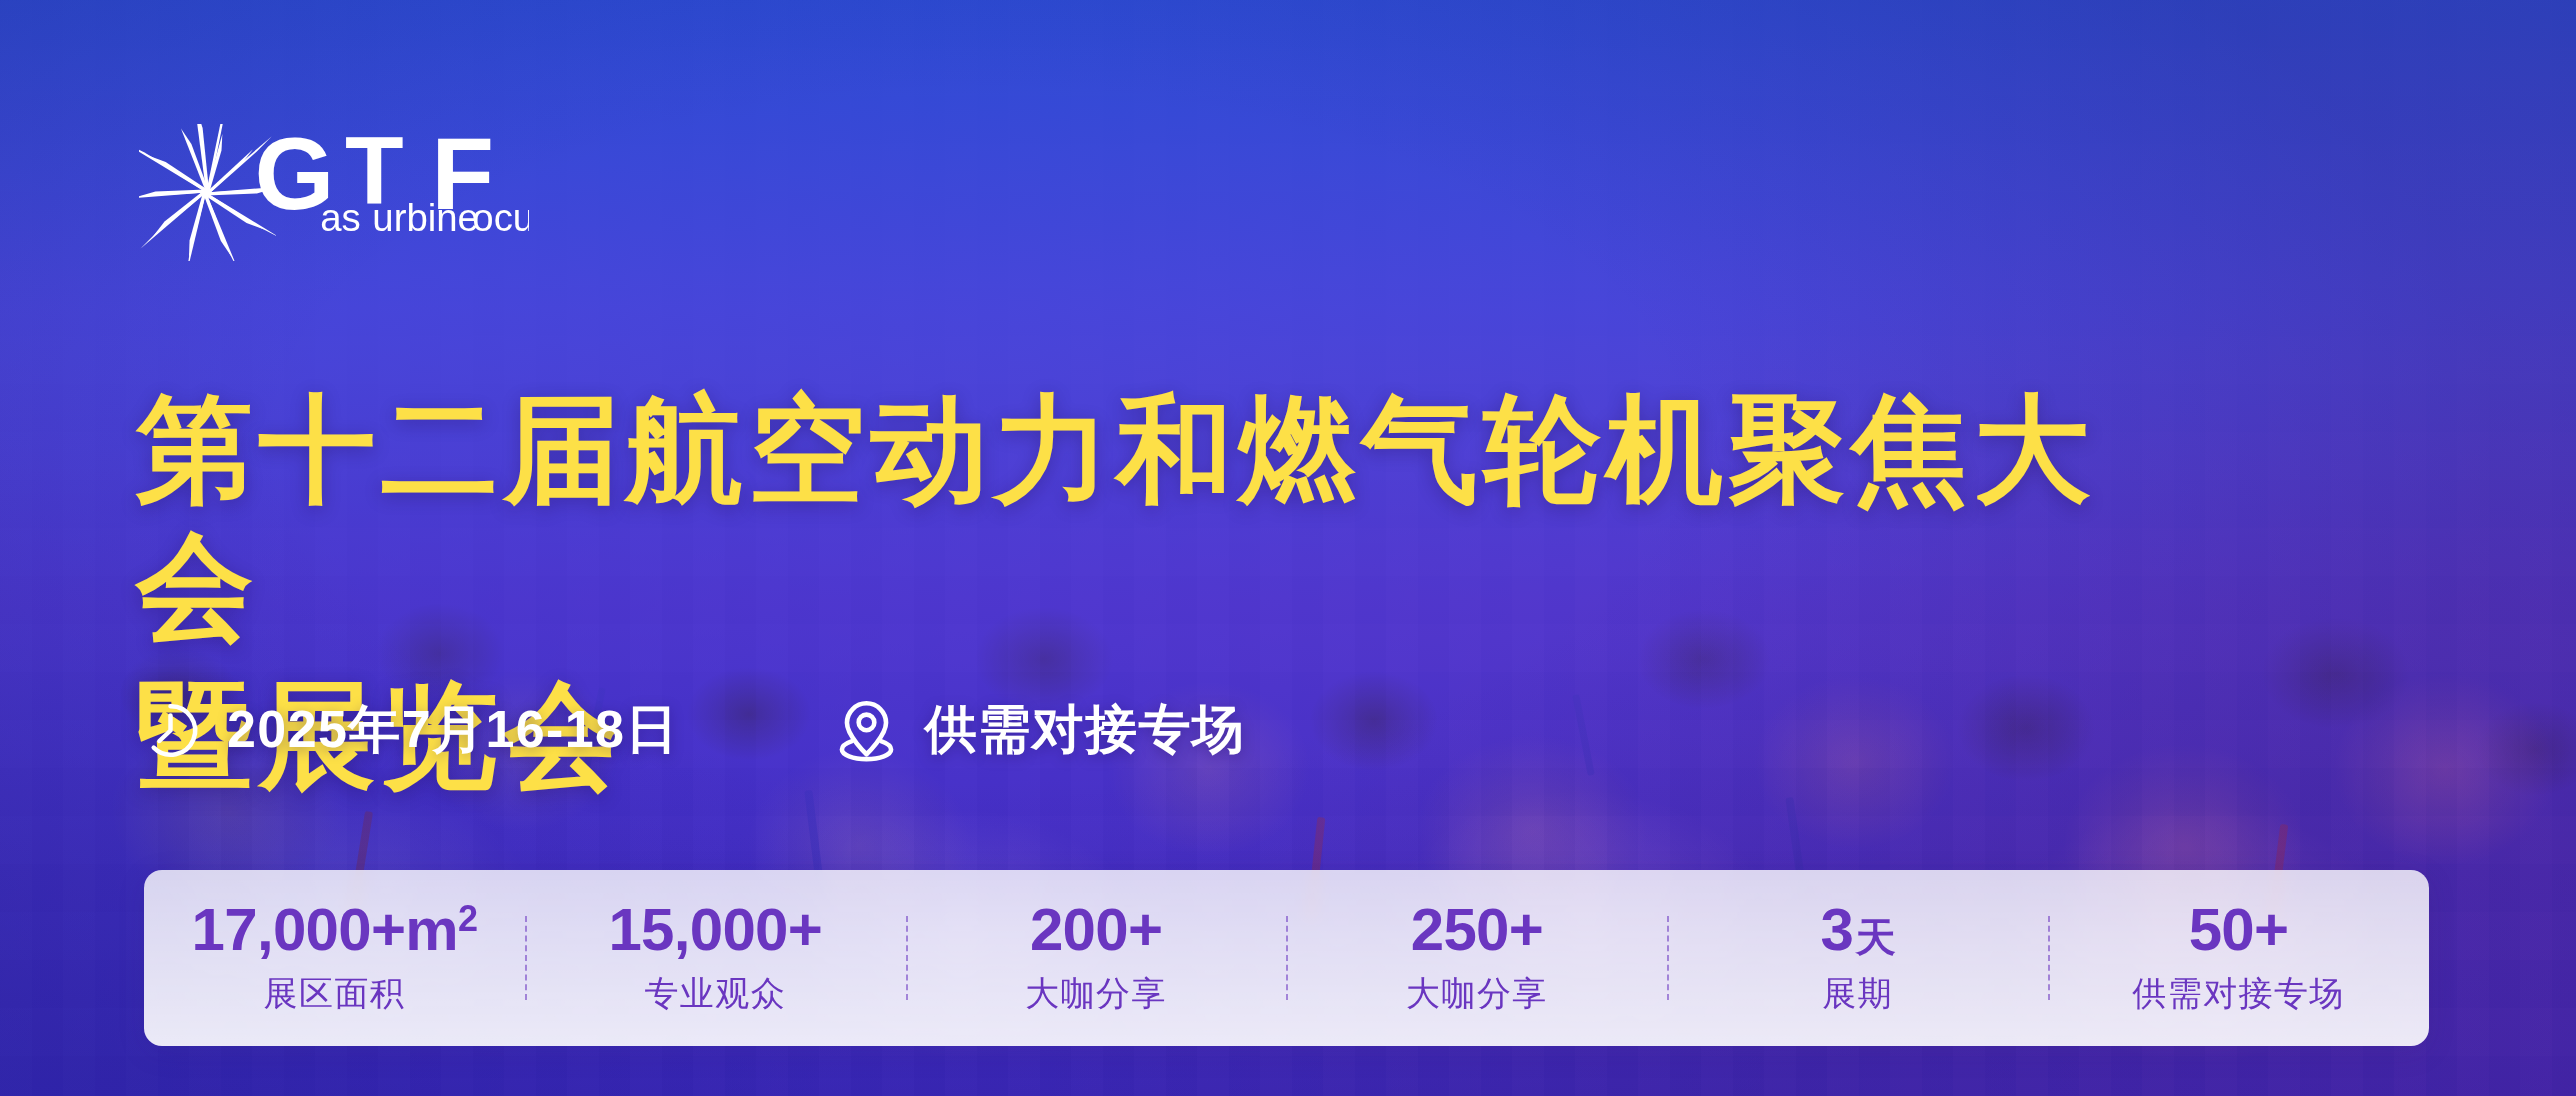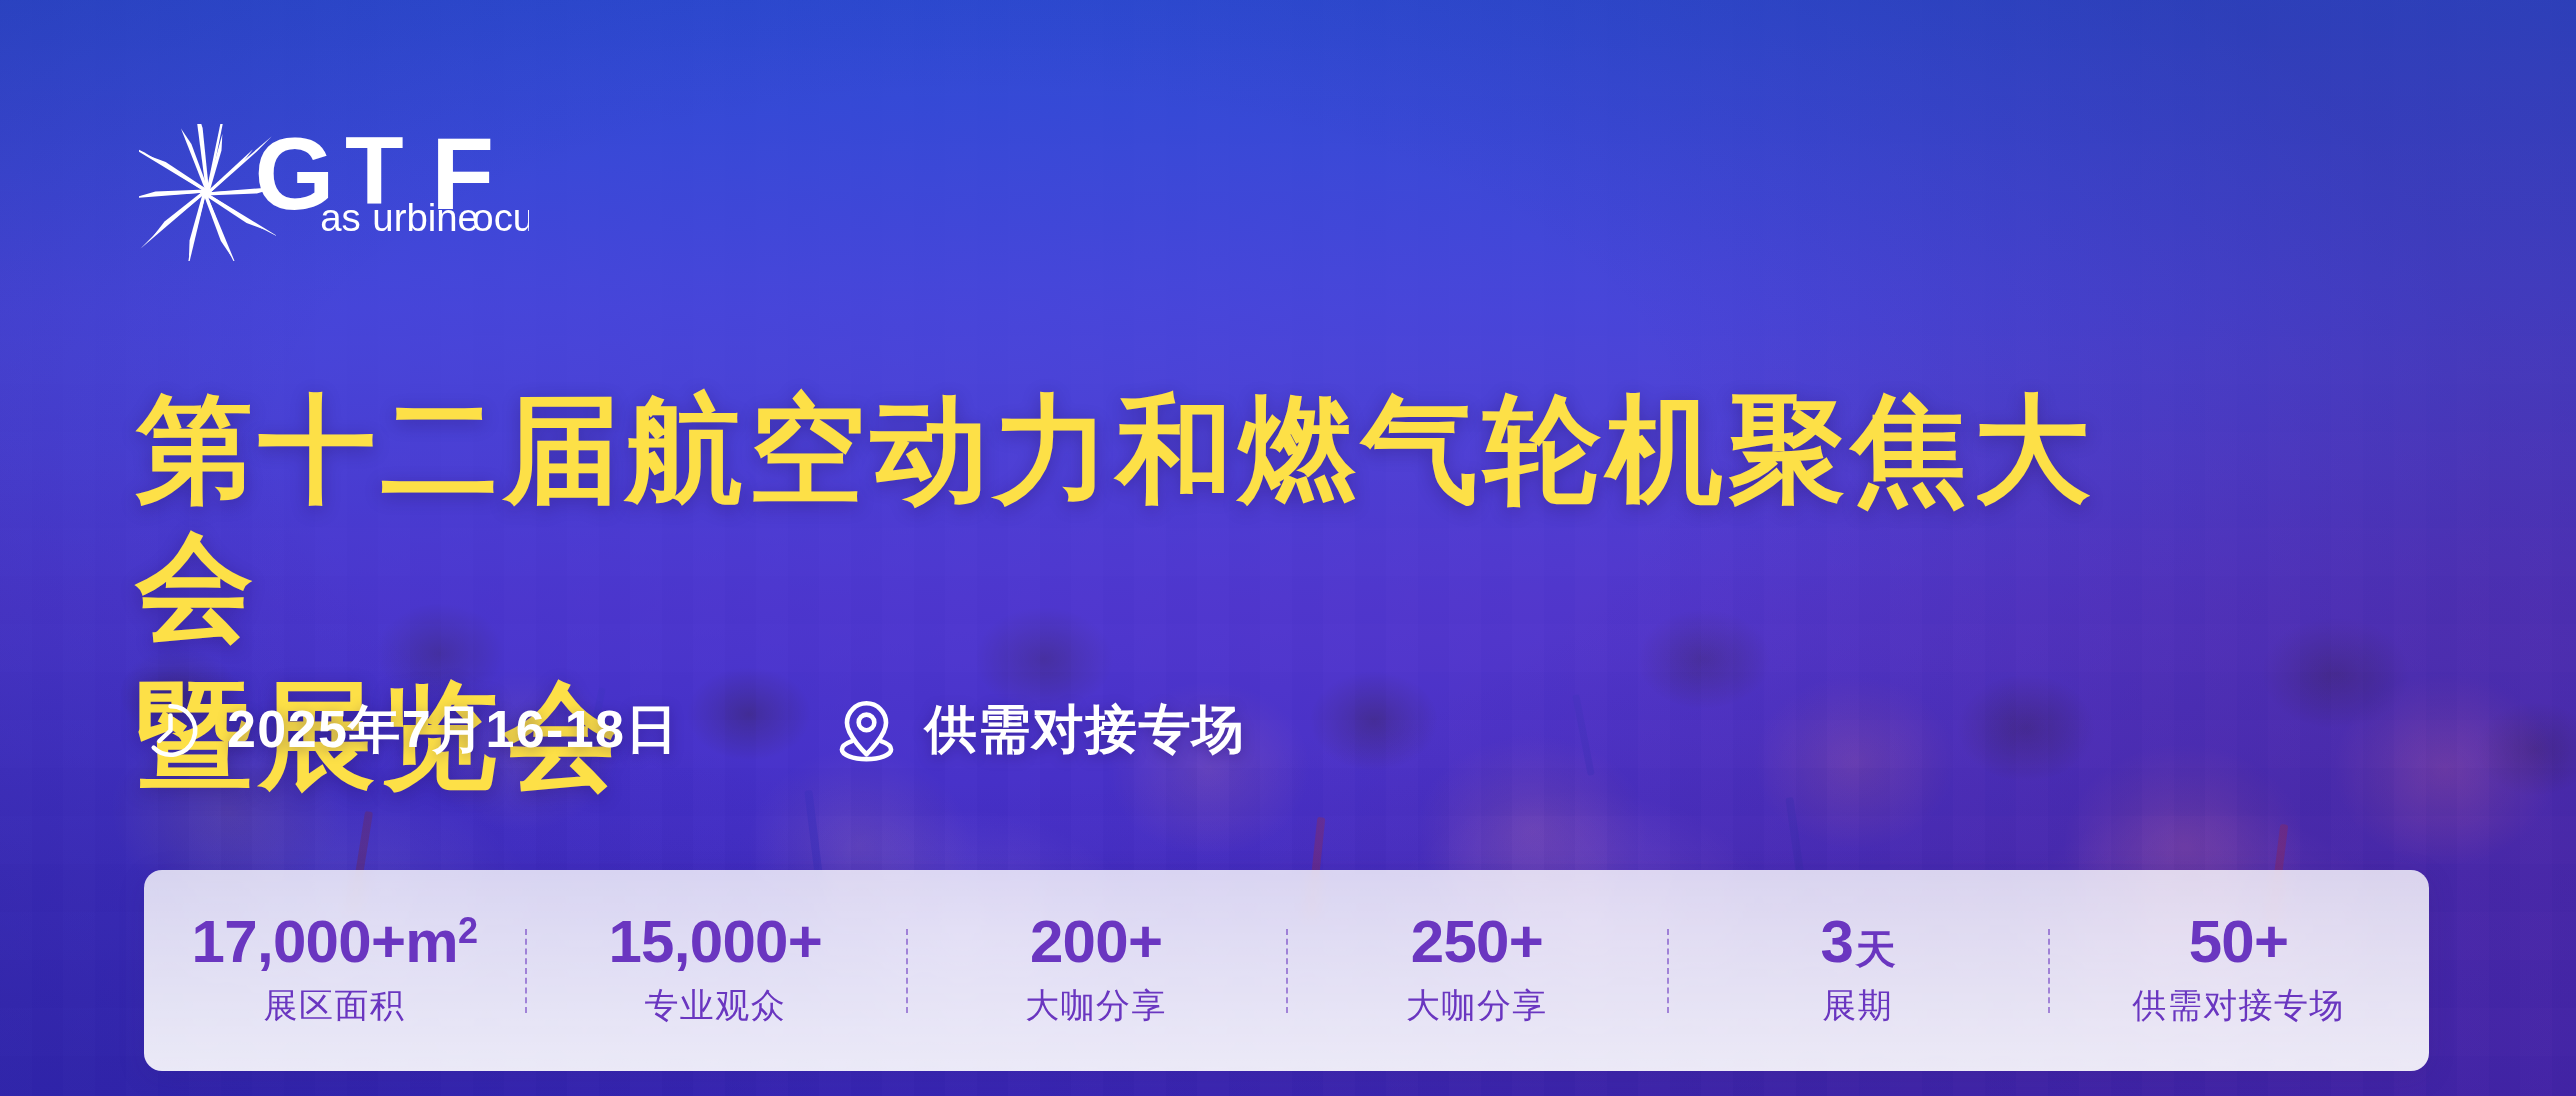--- a/index.html
+++ b/index.html
@@ -101,21 +101,21 @@
   .meta-item{display:flex;align-items:center;gap:25px;}
   .meta-text{
     font-size:52px;font-weight:700;letter-spacing:1.4px;
     text-shadow:0 2.7px 12.4px rgba(30,12,80,.35);
     white-space:nowrap;
   }
   .meta-gap{width:34px;}
 
   
   .stats{
-    position:absolute;left:144px;top:870px;width:2285px;height:201px;
+    position:absolute;left:144px;top:870px;width:2285px;height:176px;
     border-radius:18px;
     background:linear-gradient(180deg, rgba(255,255,255,.80) 0%, rgba(255,255,255,.86) 55%, rgba(255,255,255,.90) 100%);
     backdrop-filter:blur(6.9px);
     display:flex;align-items:center;
     overflow:hidden;
     box-shadow:0 6.9px 27.5px rgba(50,25,110,.14);
   }
   .stat{
     flex:1 1 0;
     display:flex;flex-direction:column;align-items:center;justify-content:center;

